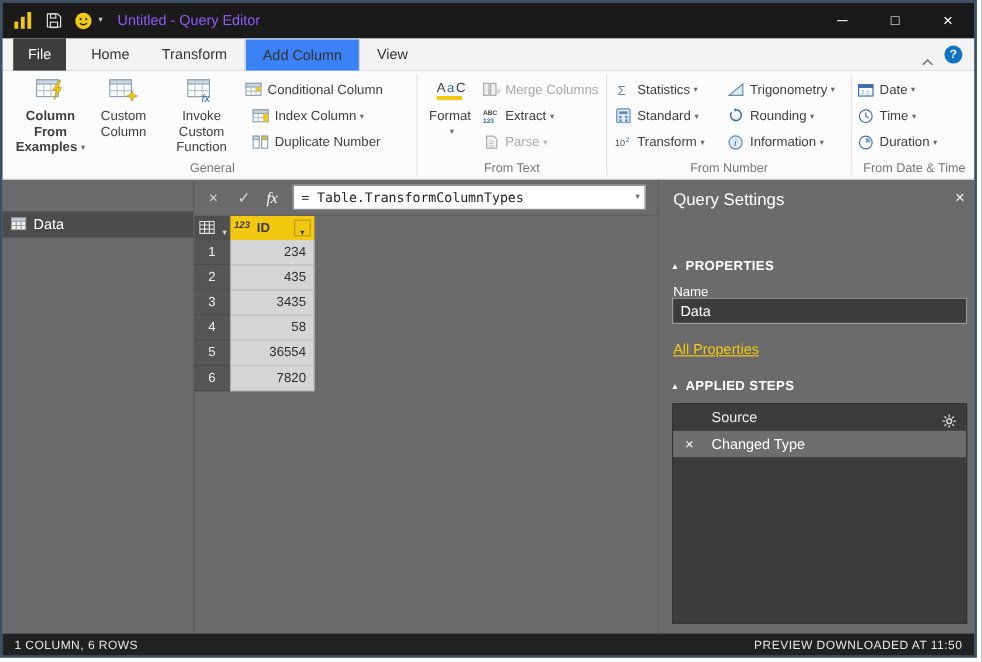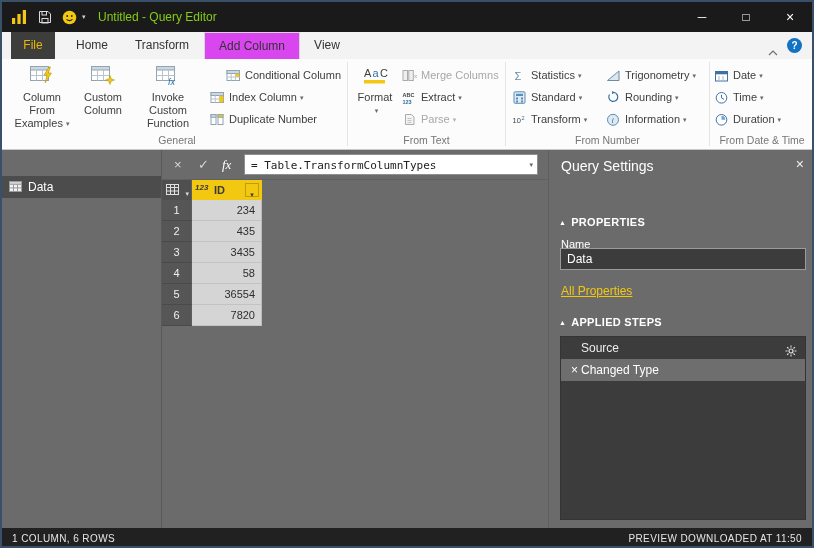--- a/index.html
+++ b/index.html
@@ -2,29 +2,29 @@
 <html><head>
 <meta charset="utf-8">
 <style>
   * { box-sizing: border-box; margin: 0; padding: 0; }
   html,body { width: 818px; height: 552px; font-family: "Liberation Sans","DejaVu Sans",sans-serif; }
   #window { position: relative; width: 814px; height: 548px; border: 2px solid #3A5068; background: #6B6B6B; overflow: hidden; cursor: default; }
   .abs { position: absolute; }
 
   
   .titlebar { position: absolute; left:0; top:0; width:100%; height:30px; background:#1A1A1A; color:#fff; }
-  .tb-title { position:absolute; left:96px; top:0; line-height:30px; font-size:12px; color:#84cc16; white-space:nowrap; }
+  .tb-title { position:absolute; left:96px; top:0; line-height:30px; font-size:12px; color:#8b5cf6; white-space:nowrap; }
   .winbtn { position:absolute; top:0; width:44px; height:30px; text-align:center; line-height:30px; font-size:12px; color:#fff; }
   .tb-caret { position:absolute; left:80px; top:0; line-height:30px; font-size:7px; color:#CFCFCF; }
 
   
   .tabrow { position:absolute; left:0; top:30px; width:100%; height:27px; background:#F3F3F3; }
   .tab { position:absolute; top:0; height:27px; line-height:27px; text-align:center; font-size:12px; color:#333; }
-  .tab-file { background:#3D3D3B; color:#eab308; }
-  .tab-active { background:#d946ef; border:1px solid #D5D5D5; border-bottom:none; }
+  .tab-file { background:#3D3D3B; color:#ffffff; }
+  .tab-active { background:#3b82f6; border:1px solid #D5D5D5; border-bottom:none; }
   .tab-help { position:absolute; right:10px; top:6px; width:15px; height:15px; border-radius:50%; background:#1273C3; color:#fff; font-size:10px; font-weight:bold; text-align:center; line-height:15px; }
   .tab-collapse { position:absolute; right:34px; top:10px; }
 
   
   .ribbon { position:absolute; left:0; top:57px; width:100%; height:91px; background:#FCFCFC; border-bottom:1px solid #C8C8C8; }
   .rib-sep { position:absolute; top:3px; bottom:3px; width:1px; background:#E4E4E4; }
   .rib-label { position:absolute; bottom:3px; text-align:center; font-size:10.5px; color:#767676; white-space:nowrap; }
   .rbig { position:absolute; top:4px; height:66px; text-align:center; font-size:11px; color:#3E3E3E; line-height:13px; }
   .rbig .ic { height:24px; margin:1px auto 3px; }
   .rsm { position:absolute; height:20px; line-height:20px; font-size:11px; color:#3E3E3E; white-space:nowrap; }
@@ -64,21 +64,21 @@
   
   .settings { position:absolute; left:546px; top:148px; width:268px; height:378px; background:#6B6B6B; border-left:1px solid #5F5F5F; color:#fff; }
   .qs-title { position:absolute; left:12px; top:8px; font-size:14px; }
   .qs-close { position:absolute; right:12px; top:6px; font-size:14px; color:#F0F0F0; }
   .qs-sec { position:absolute; left:10px; font-size:11px; font-weight:bold; letter-spacing:0.3px; }
   .qs-tri { font-size:7px; margin-right:5px; vertical-align:1px; }
   .qs-namelabel { position:absolute; left:12px; top:88px; font-size:11px; }
   .qs-input { position:absolute; left:11px; top:98px; width:246px; height:22px; background:#3C3C3C; border:1px solid #9A9A9A; color:#fff; font-size:12px; padding:0 6px; font-family:"Liberation Sans","DejaVu Sans",sans-serif; }
   .qs-link { position:absolute; left:12px; top:134px; font-size:12px; color:#F2C811; text-decoration:underline; }
   .qs-steps { position:absolute; left:11px; top:186px; width:246px; height:184px; background:#3C3C3C; border:1px solid #343434; }
-  .step { position:relative; height:22px; line-height:22px; font-size:12px; color:#EDEDED; padding-left:20px; }
+  .step { position:relative; height:22px; line-height:22px; font-size:12px; color:#EDEDED; padding-left:32px; }
   .step-sel { background:#6E6E6E; color:#fff; }
   .step-del { position:absolute; left:10px; top:0; line-height:22px; font-size:12px; color:#fff; }
   .step-gear { position:absolute; right:8px; top:5px; }
 
   
   .statusbar { position:absolute; left:0; top:526px; width:100%; height:22px; background:#212121; color:#E6E6E6; font-size:10px; letter-spacing:0.4px; }
   .sb-left { position:absolute; left:10px; line-height:22px; }
   .sb-right { position:absolute; right:10px; line-height:22px; }
 </style>
 </head>
@@ -125,21 +125,21 @@
     <span class="tab-collapse">
       <svg width="10" height="6" viewBox="0 0 10 6">
           <polyline points="1,5 5,1 9,5" fill="none" stroke="#707070" stroke-width="1.2"></polyline>
         </svg>
     </span>
     <span class="tab-help">?</span>
   </div>
 
   <div class="ribbon">
 
-    <div class="rbig" style="left:8px;width:64px;">
+    <div class="rbig" style="left:8px;width:64px;font-weight:bold;">
       <div class="ic">
         <svg width="26" height="22" viewBox="0 0 26 22">
             <rect x="1.5" y="2.5" width="18" height="14" fill="#fff" stroke="#93A4B1"></rect>
             <rect x="1.5" y="2.5" width="18" height="3.5" fill="#CBD8E1" stroke="#93A4B1"></rect>
             <path d="M7.5 6 V16.5 M13.5 6 V16.5 M1.5 11.5 H19.5" stroke="#B7C4CD" fill="none"></path>
             <path d="M20 3 l-5 8 h3 l-2 8 6.5-10 h-3.2 l2.2-6 z" fill="#F2C811" stroke="#A88A00" stroke-width="0.5"></path>
           </svg>
       </div>
       <div>Column From</div>
       <div><span>Examples</span><span class="caret">▾</span></div>
@@ -164,21 +164,21 @@
             <rect x="1.5" y="2.5" width="18" height="14" fill="#fff" stroke="#93A4B1"></rect>
             <rect x="1.5" y="2.5" width="18" height="3.5" fill="#CBD8E1" stroke="#93A4B1"></rect>
             <path d="M7.5 6 V16.5 M13.5 6 V16.5 M1.5 11.5 H19.5" stroke="#B7C4CD" fill="none"></path>
             <text x="13" y="21" font-size="9" font-style="italic" fill="#2E6DA4">fx</text>
           </svg>
       </div>
       <div>Invoke Custom</div>
       <div>Function</div>
     </div>
 
-    <div class="rsm" style="left:224px;top:6px;">
+    <div class="rsm" style="left:202px;top:6px;">
       <svg width="15" height="13" viewBox="0 0 15 13">
           <rect x="1" y="1.5" width="12.5" height="10" fill="#fff" stroke="#93A4B1"></rect>
           <rect x="1" y="1.5" width="12.5" height="3" fill="#CBD8E1" stroke="#93A4B1"></rect>
           <path d="M5.2 4.5 V11.5 M9.4 4.5 V11.5 M1 8 H13.5" stroke="#B7C4CD"></path>
           <rect x="9.6" y="4.7" width="3.6" height="3.1" fill="#F2C811"></rect>
         </svg><span>Conditional Column</span>
     </div>
     <div class="rsm" style="left:208px;top:28px;">
       <svg width="15" height="13" viewBox="0 0 15 13">
           <rect x="1" y="1.5" width="12.5" height="10" fill="#fff" stroke="#93A4B1"></rect>

